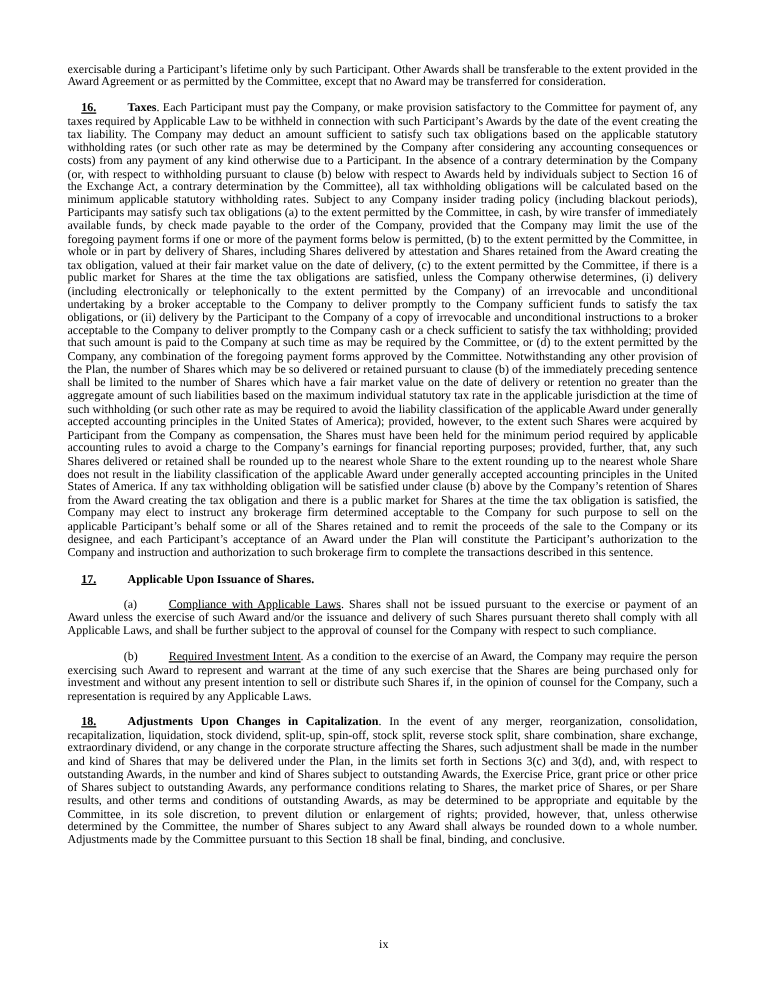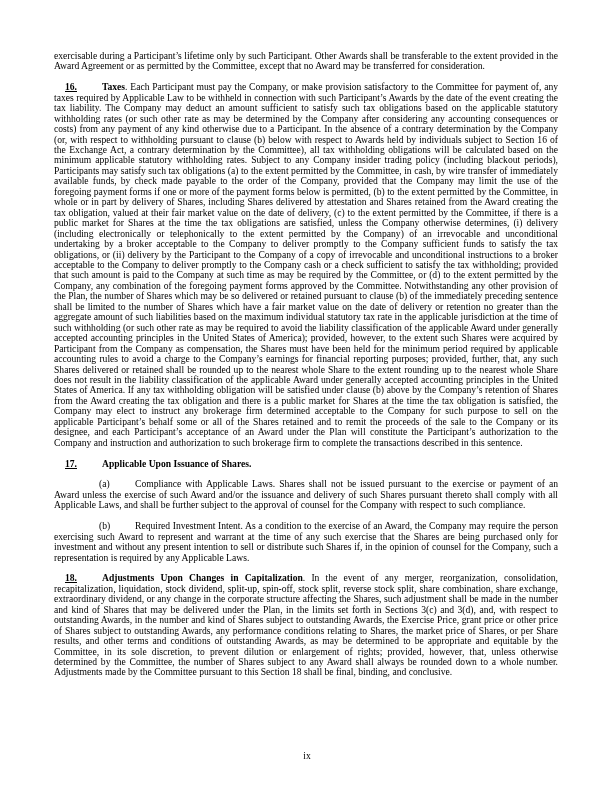--- a/index.html
+++ b/index.html
@@ -40,20 +40,21 @@
   .subtab {
     display: inline-block;
     width: 36px;
     text-indent: 0;
   }
   .head-bold {
     font-weight: bold;
     font-family: Liberation Serif, serif;
   }
   .head-underline {
+    text-decoration: underline;
     margin-top: 14px;
   }
   .page-number {
     position: absolute;
     left: 0;
     right: 0;
     top: 751px;
     text-align: center;
     text-indent: 0;
   }

